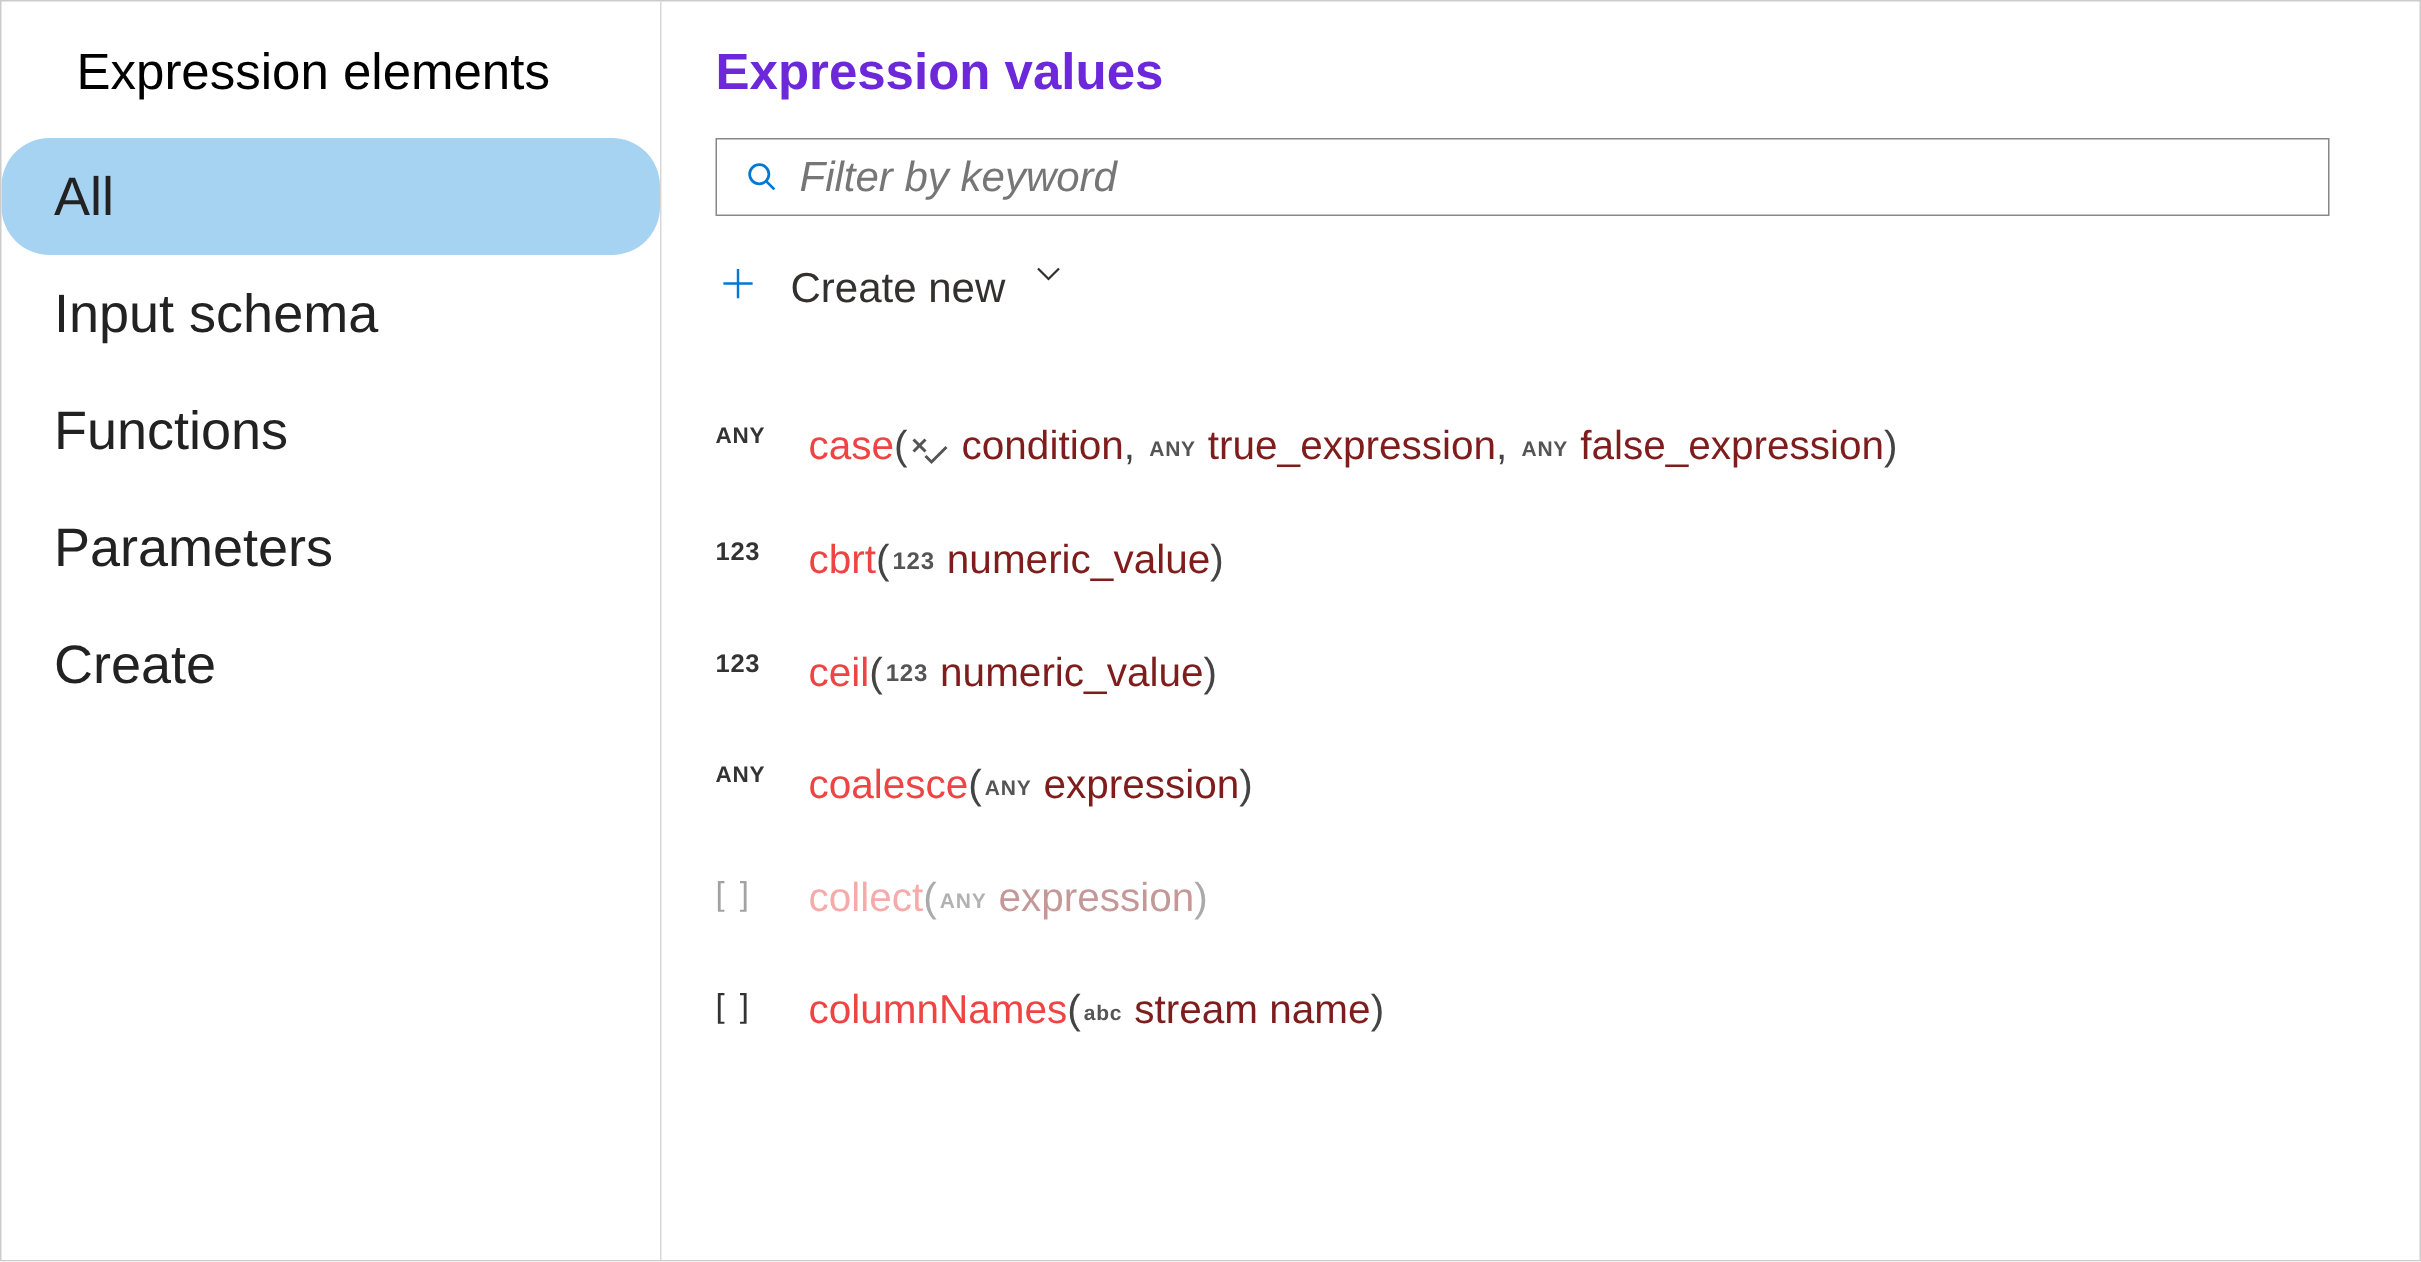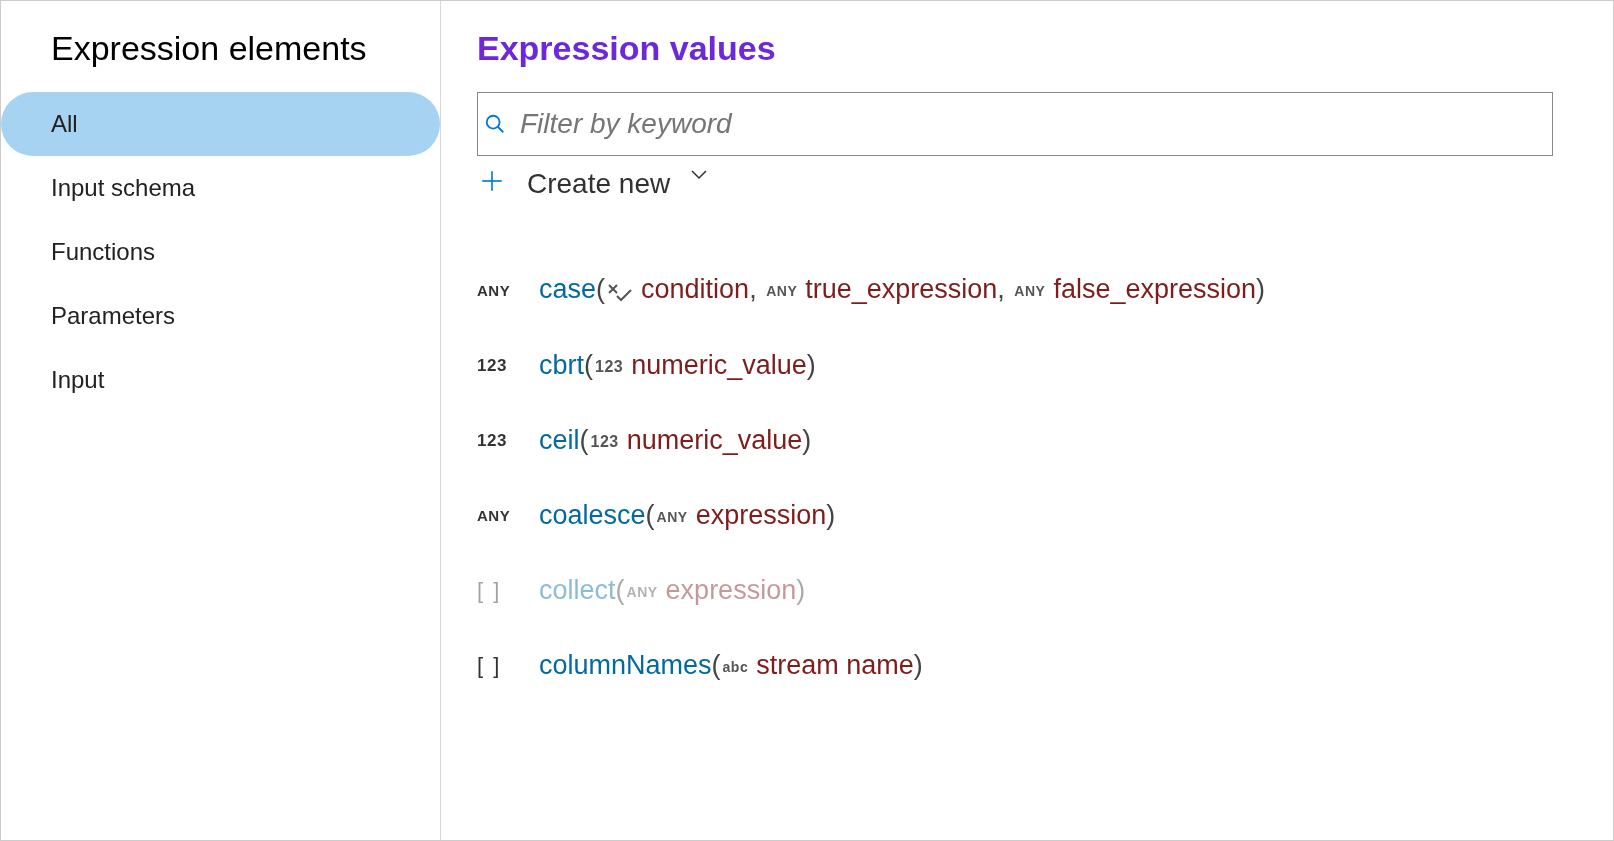--- a/index.html
+++ b/index.html
@@ -25,23 +25,23 @@
       border-right: 1px solid #d8d8d8;
       padding-top: 18px;
     }
     .sidebar-title {
       font-size: 34px;
       font-weight: 400;
       padding: 10px 50px 24px 50px;
       color: #000;
     }
     .sidebar-item {
-      font-size: 24px;
-      font-weight: 400;
-      padding: 18px 50px;
+      font-size: 36px;
+      font-weight: 400;
+      padding: 18px 35px;
       cursor: pointer;
       color: #222;
       border-radius: 32px;
     }
     .sidebar-item.selected {
       background: #a6d3f2;
     }
     .main {
       flex: 1;
       padding: 18px 60px 0 36px;
@@ -49,22 +49,23 @@
     .main-title {
       font-size: 34px;
       font-weight: 600;
       padding: 10px 0 24px 0;
       color: #6d28d9;
     }
     .search-box {
       display: flex;
       align-items: center;
       border: 1px solid #888;
-      height: 64px;
-      padding: 0 6px;
+      height: 52px;
+      padding: 0 19px;
+      margin-bottom: 20px;
     }
     .search-icon {
       width: 22px;
       height: 22px;
       margin-right: 14px;
       flex-shrink: 0;
     }
     .search-input {
       border: none;
       outline: none;
@@ -97,21 +98,21 @@
     .chevron {
       margin-left: 20px;
       width: 18px;
       height: 12px;
     }
     .func-list {
       padding-top: 18px;
     }
     .func-item {
       display: flex;
-      align-items: center;
+      align-items: flex-start;
       padding: 22px 0;
       font-size: 27px;
       cursor: pointer;
     }
     .func-item.disabled {
       opacity: 0.45;
     }
     .return-type {
       width: 62px;
       flex-shrink: 0;
@@ -131,21 +132,21 @@
     .return-type.brackets {
       font-size: 22px;
       font-weight: 400;
       letter-spacing: 2px;
     }
     .func-sig {
       color: #3a3a3a;
       white-space: nowrap;
     }
     .func-name {
-      color: #0369a1;
+      color: #ef4444;
     }
     .param-type {
       font-size: 14px;
       font-weight: 700;
       color: #555;
       vertical-align: middle;
       letter-spacing: 0.5px;
       padding: 0 2px;
     }
     .param-type.num {
@@ -168,21 +169,21 @@
 <body>
 
 <div class="container">
   <div class="sidebar">
     <div class="sidebar-title">Expression elements</div>
     <div id="sidebar-items">
         <div class="sidebar-item selected">All</div>
         <div class="sidebar-item">Input schema</div>
         <div class="sidebar-item">Functions</div>
         <div class="sidebar-item">Parameters</div>
-        <div class="sidebar-item">Input</div>
+        <div class="sidebar-item">Create</div>
       </div>
   </div>
   <div class="main">
     <div class="main-title">Expression values</div>
     <div class="search-box">
       <svg class="search-icon" viewBox="0 0 24 24" fill="none" stroke="#0078d4" stroke-width="2">
         <circle cx="10" cy="10" r="7"></circle>
         <line x1="21" y1="21" x2="15" y2="15"></line>
       </svg>
       <input class="search-input" type="text" placeholder="Filter by keyword" style="">

